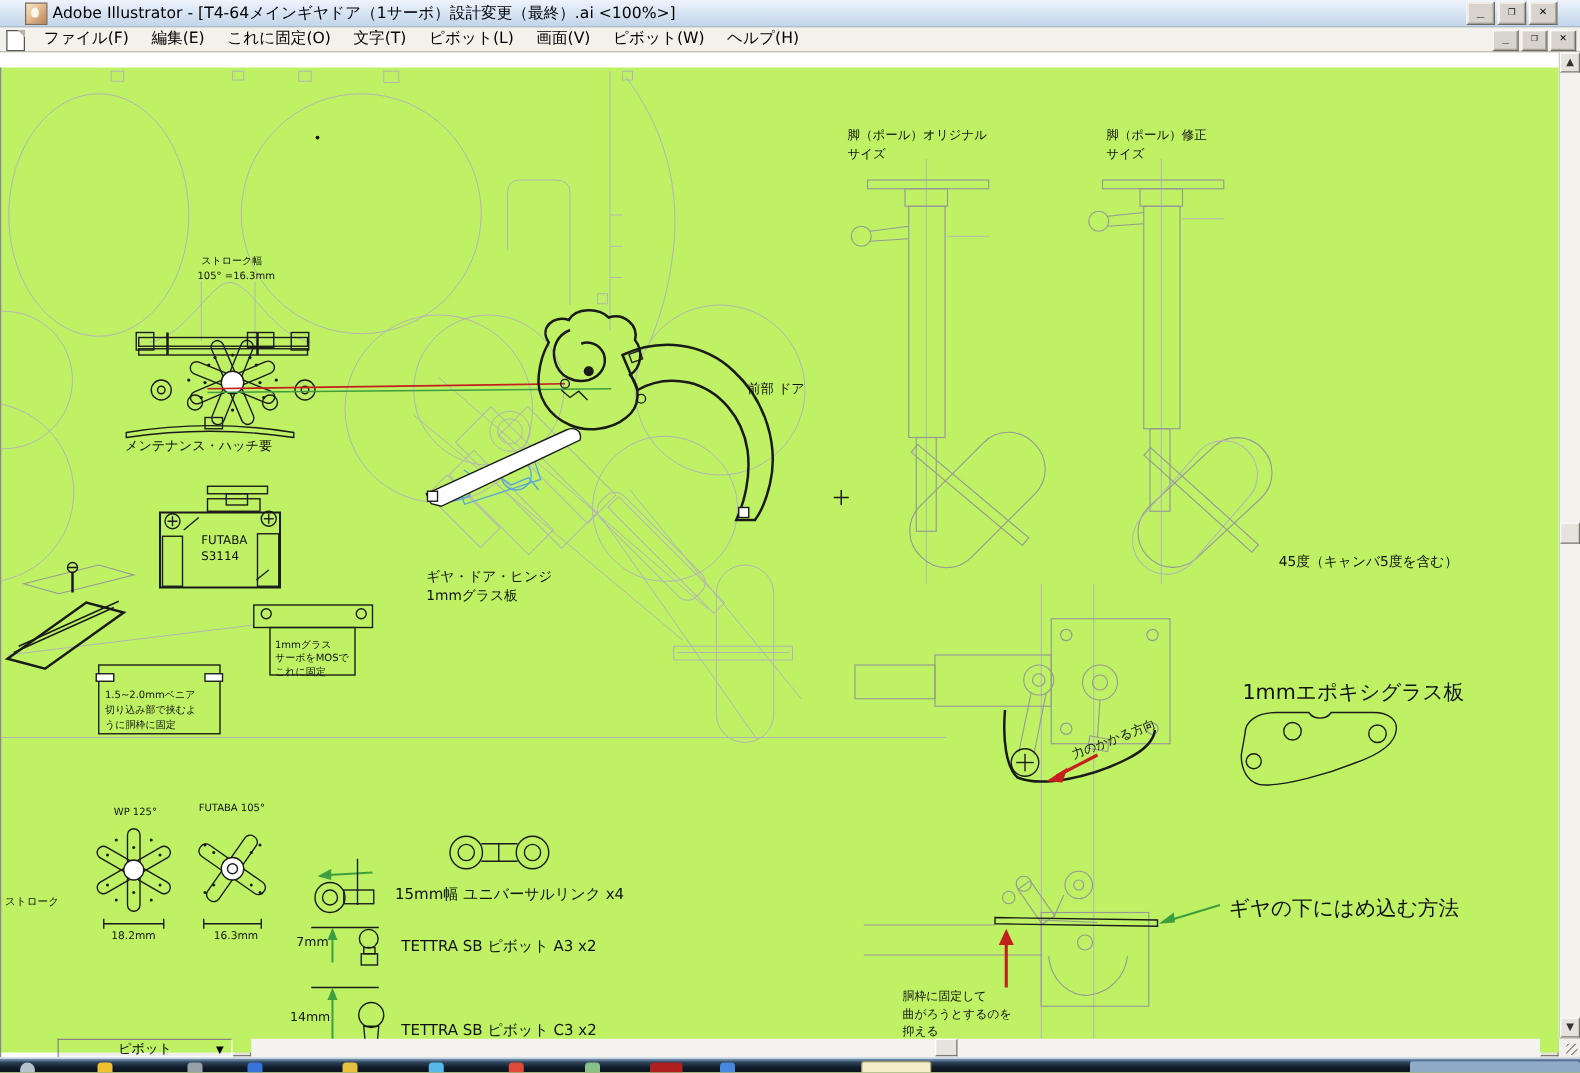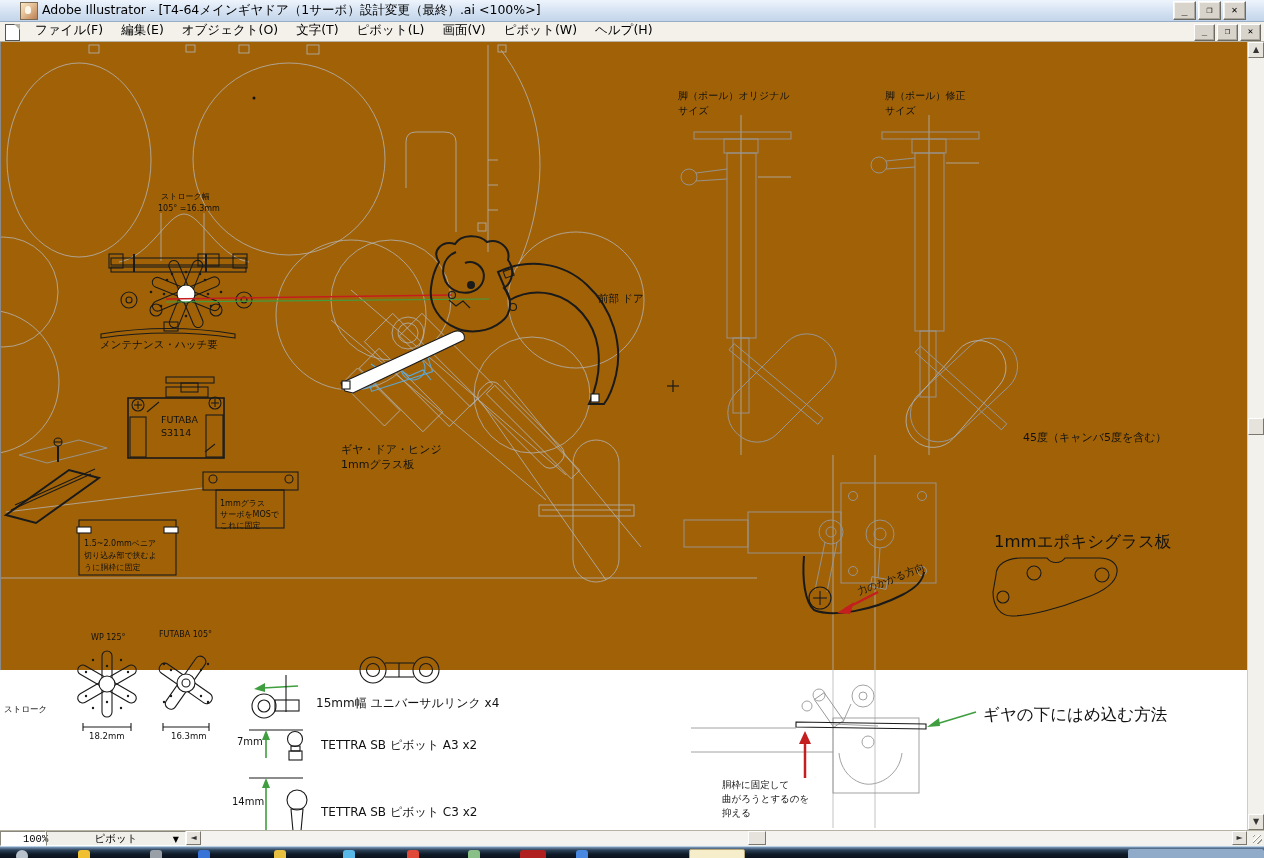--- a/index.html
+++ b/index.html
@@ -22,21 +22,21 @@
   .docicon{width:13px;height:15px;background:#fff;border:1px solid #555;margin:0 6px 0 3px;position:relative;flex:none;}
   .docicon::after{content:"";position:absolute;right:-1px;top:-1px;border:3px solid;
     border-color:#b6b2a4 b6b2a4 transparent transparent;border-color:#b6b2a4 #b6b2a4 transparent transparent;}
   .menuitem{padding:2px 9px;white-space:nowrap;}
   .docbtns{margin-left:auto;display:flex;gap:2px;padding-right:3px;}
   .dbtn{width:19px;height:15px;background:#d8d4cc;border:1px solid;border-color:#fff #6d6a63 #6d6a63 #fff;
     box-shadow:inset -1px -1px 0 #a9a69e;font-size:9px;line-height:13px;text-align:center;
     font-family:"DejaVu Sans Mono",monospace;}
   
   .main{position:relative;height:788px;background:#fff;}
-  .canvas{position:absolute;left:0;top:0;width:1247px;height:628px;background:#a16207;border-left:1px solid #8a8a8a;box-sizing:border-box;}
+  .canvas{position:absolute;left:0;top:12px;width:1247px;height:788px;background:#bef264;border-left:1px solid #8a8a8a;box-sizing:border-box;}
   
   .vscroll{position:absolute;right:0;top:0;width:17px;height:788px;background:#f2f1ec;border-left:1px solid #cfcdc5;box-sizing:border-box;}
   .sbtn{position:absolute;left:0;width:16px;height:16px;background:#e6e3dc;border:1px solid;
     border-color:#fff #7a776f #7a776f #fff;box-sizing:border-box;font-size:8px;text-align:center;line-height:14px;color:#333;}
   .vthumb{position:absolute;left:0;top:376px;width:16px;height:17px;background:#e6e3dc;border:1px solid;
     border-color:#fff #7a776f #7a776f #fff;box-sizing:border-box;}
   
   .statusrow{height:16px;display:flex;background:#f1efe9;border-top:1px solid #b6b2a4;box-sizing:border-box;font-size:10.5px;}
   .zoombox{width:32px;background:#fff;border:1px solid;border-color:#8a877f #fff #fff #8a877f;
     box-sizing:border-box;padding:1px 22px;color:#000;font-family:Liberation Mono, monospace;}
@@ -77,21 +77,21 @@
     <div class="wbtn">_</div>
     <div class="wbtn">❐</div>
     <div class="wbtn">✕</div>
   </div>
 </div>
 
 <div class="menubar">
   <div class="docicon"></div>
   <div class="menuitem">ファイル(F)</div>
   <div class="menuitem">編集(E)</div>
-  <div class="menuitem">オブジェクト(O)</div>
+  <div class="menuitem">これに固定(O)</div>
   <div class="menuitem">文字(T)</div>
   <div class="menuitem">ピボット(L)</div>
   <div class="menuitem">画面(V)</div>
   <div class="menuitem">ピボット(W)</div>
   <div class="menuitem">ヘルプ(H)</div>
   <div class="docbtns">
     <div class="dbtn">_</div>
     <div class="dbtn">❐</div>
     <div class="dbtn">✕</div>
   </div>

